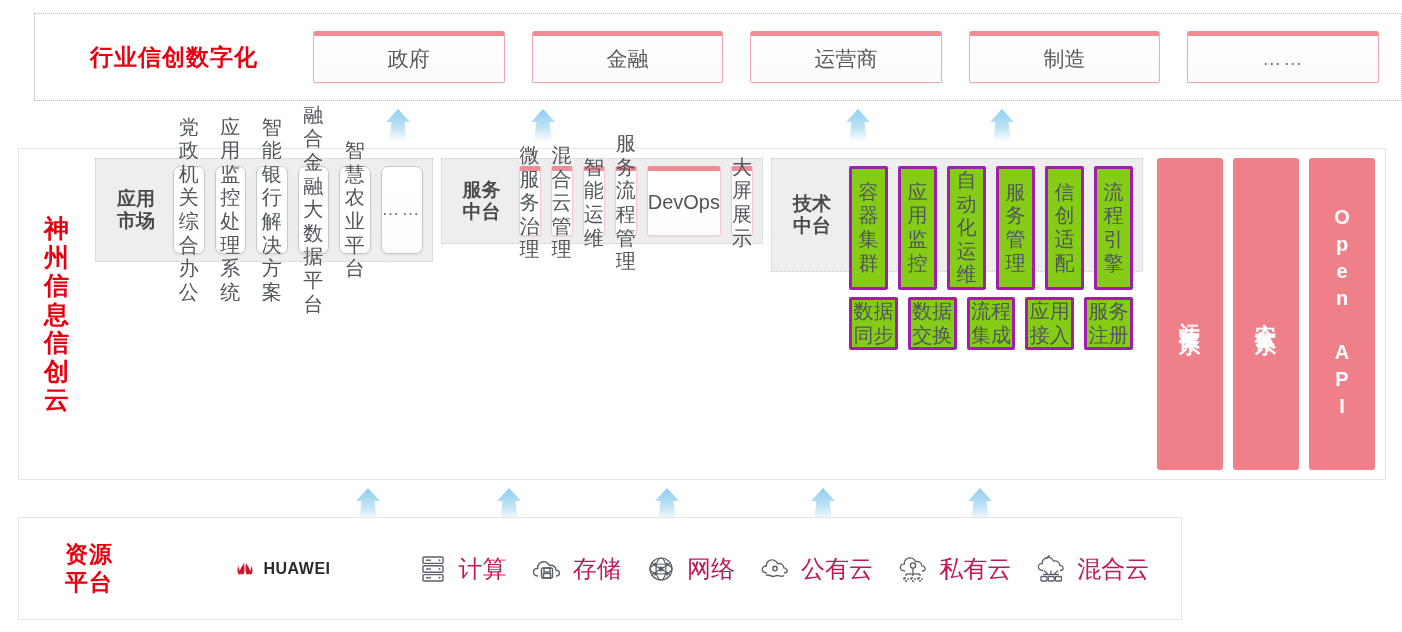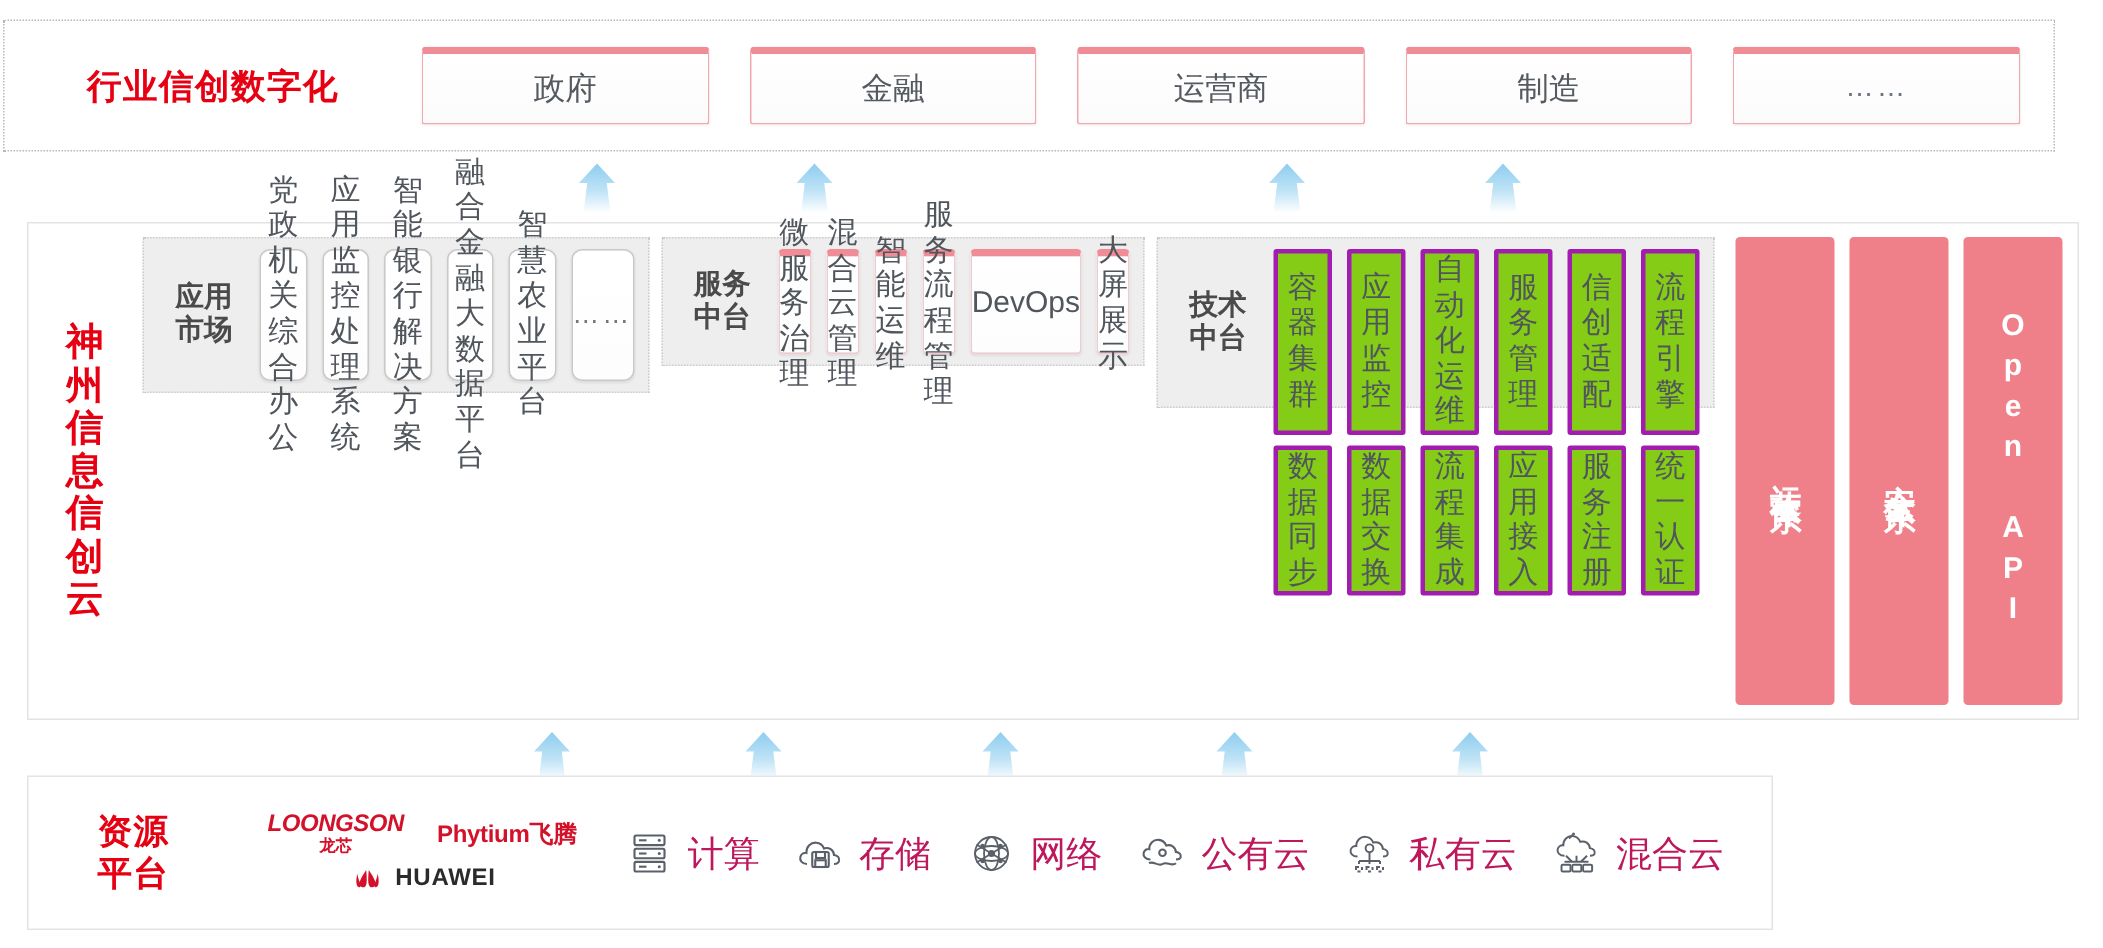--- a/index.html
+++ b/index.html
@@ -6,21 +6,21 @@
   html, body {
     width: 1402px; height: 632px;
     background: #ffffff;
     font-family: "Liberation Sans", "DejaVu Sans", sans-serif;
     overflow: hidden;
   }
   .page { position: relative; width: 1402px; height: 632px; background:#fff; }
 
   
   .industry-band {
-    position: absolute; left: 2px; top: 13px;
+    position: absolute; left: 34px; top: 13px;
     width: 1368px; height: 88px;
     border: 1px dotted #b8b8b8;
     display: flex; align-items: center;
   }
   .industry-title {
     color: #e60012; font-weight: bold; font-size: 23px;
     letter-spacing: 1px; width: 278px; text-align: center;
     flex: 0 0 278px;
   }
   .industry-cards { display: flex; flex: 1; gap: 27px; padding-right: 22px; align-items: flex-end; }
@@ -308,21 +308,20 @@
               <div class="cell cell-tech">服务管理</div>
               <div class="cell cell-tech">信创适配</div>
               <div class="cell cell-tech">流程引擎</div>
             </div>
             <div class="row-cells">
               <div class="cell cell-tech">数据同步</div>
               <div class="cell cell-tech">数据交换</div>
               <div class="cell cell-tech">流程集成</div>
               <div class="cell cell-tech">应用接入</div>
               <div class="cell cell-tech">服务注册</div>
-              <div class="cell cell-tech">统一认证</div>
             </div>
           </div>
         </div>
       </div>
 
       <div class="pillars">
         <div class="pillar">
           <span class="vtext">运营体系</span>
         </div>
         <div class="pillar">
@@ -361,27 +360,20 @@
       </svg>
   </div>
 
   <div class="resource-panel">
     <div class="res-title">
       <div>资源</div>
       <div>平台</div>
     </div>
 
     <div class="res-logos">
-      <div class="logo-row">
-        <div class="logo-loongson">
-          <div class="l1">LOONGSON</div>
-          <div class="l2">龙芯</div>
-        </div>
-        <div class="logo-phytium">Phytium飞腾</div>
-      </div>
       <div class="logo-row">
         <div class="logo-huawei">
           <span class="hw-mark">
             <svg viewBox="0 0 28 20" width="24" height="18">
               <g fill="#d4112a">
                 <path d="M13 3 C11 6 9 9 8 12 C7.2 14.3 8.4 16 10 16.4 C11.6 16.8 12.8 15.6 13.2 13.6 C13.6 11.4 13.4 7 13 3 Z"></path>
                 <path d="M15 3 C17 6 19 9 20 12 C20.8 14.3 19.6 16 18 16.4 C16.4 16.8 15.2 15.6 14.8 13.6 C14.4 11.4 14.6 7 15 3 Z"></path>
                 <path d="M6 6 C5.4 9 5 12 5.6 14.3 C6.1 16.2 7.4 16.8 8.3 16.2 C9 15.7 8.8 14.6 8.2 13.2 C7.4 11.2 6.6 8.6 6 6 Z"></path>
                 <path d="M22 6 C22.6 9 23 12 22.4 14.3 C21.9 16.2 20.6 16.8 19.7 16.2 C19 15.7 19.2 14.6 19.8 13.2 C20.6 11.2 21.4 8.6 22 6 Z"></path>
               </g>

